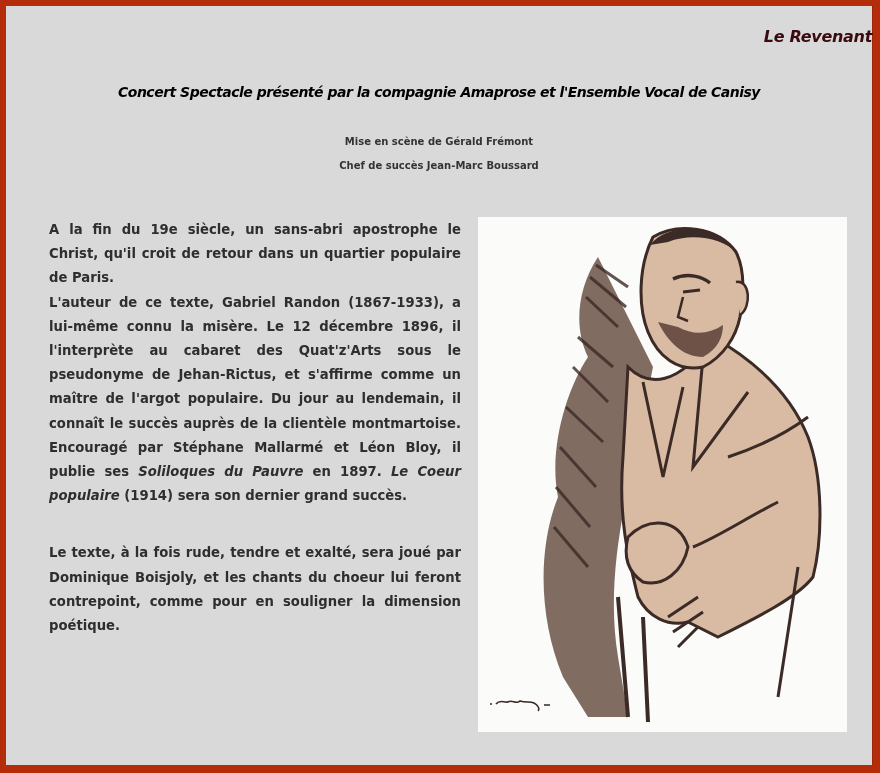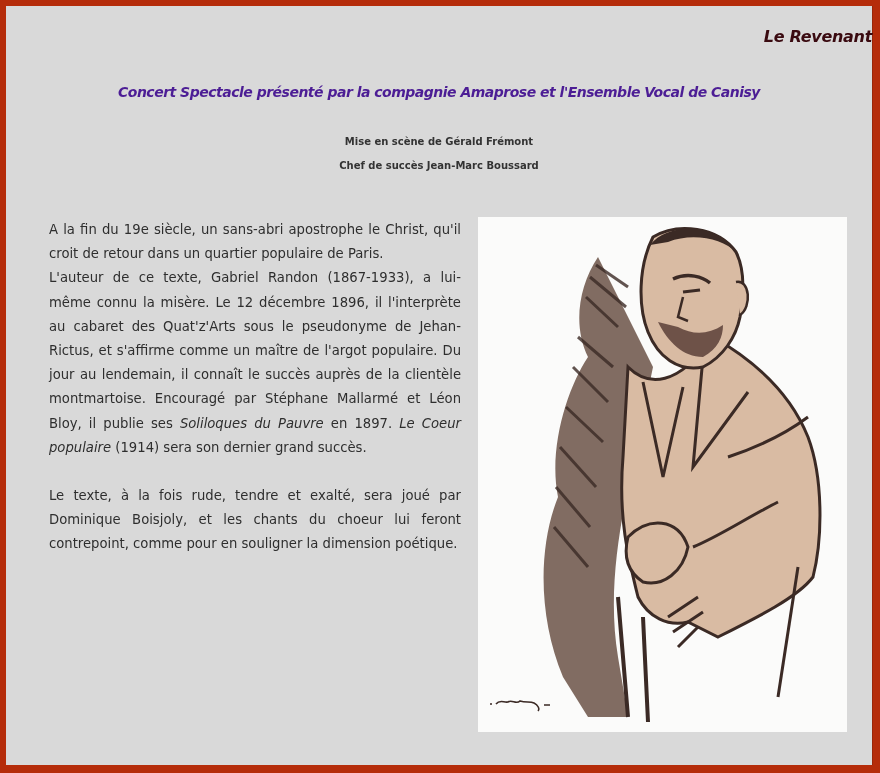--- a/index.html
+++ b/index.html
@@ -22,37 +22,37 @@
       font-style: italic; font-weight: bold;
       font-size: 16px; letter-spacing: -0.3px;
       color: #3a0a10;
     }
     .subtitle {
       position: absolute; left: 0; right: 0; top: 78px;
       text-align: center;
       font-family: "DejaVu Sans", sans-serif;
       font-style: italic; font-weight: bold;
       font-size: 14px; letter-spacing: -0.5px;
-      color: #4c1d95;
+      color: #000000;
     }
     .credits {
       position: absolute; left: 0; right: 0; top: 124px;
       text-align: center;
       font-weight: bold; font-size: 10px;
       line-height: 24px; color: #333;
     }
     .credits div { white-space: nowrap; }
     .body-text {
       position: absolute; left: 43px; top: 212px;
       width: 412px;
       font-size: 13.2px; line-height: 24.2px;
-      color: #2e2e2e; text-align: justify;
+      color: #2e2e2e; text-align: justify; font-weight: bold;
     }
     .body-text p { margin: 0; }
-    .body-text p.gap { margin-top: 24px; }
+    .body-text p.gap { margin-top: 33px; }
     .body-text em { font-style: italic; }
     .portrait {
       position: absolute; left: 472px; top: 211px;
       width: 369px; height: 515px;
       background: #fbfbfa;
     }
     .portrait svg { display: block; }
   </style>
 </head>
 <body>

